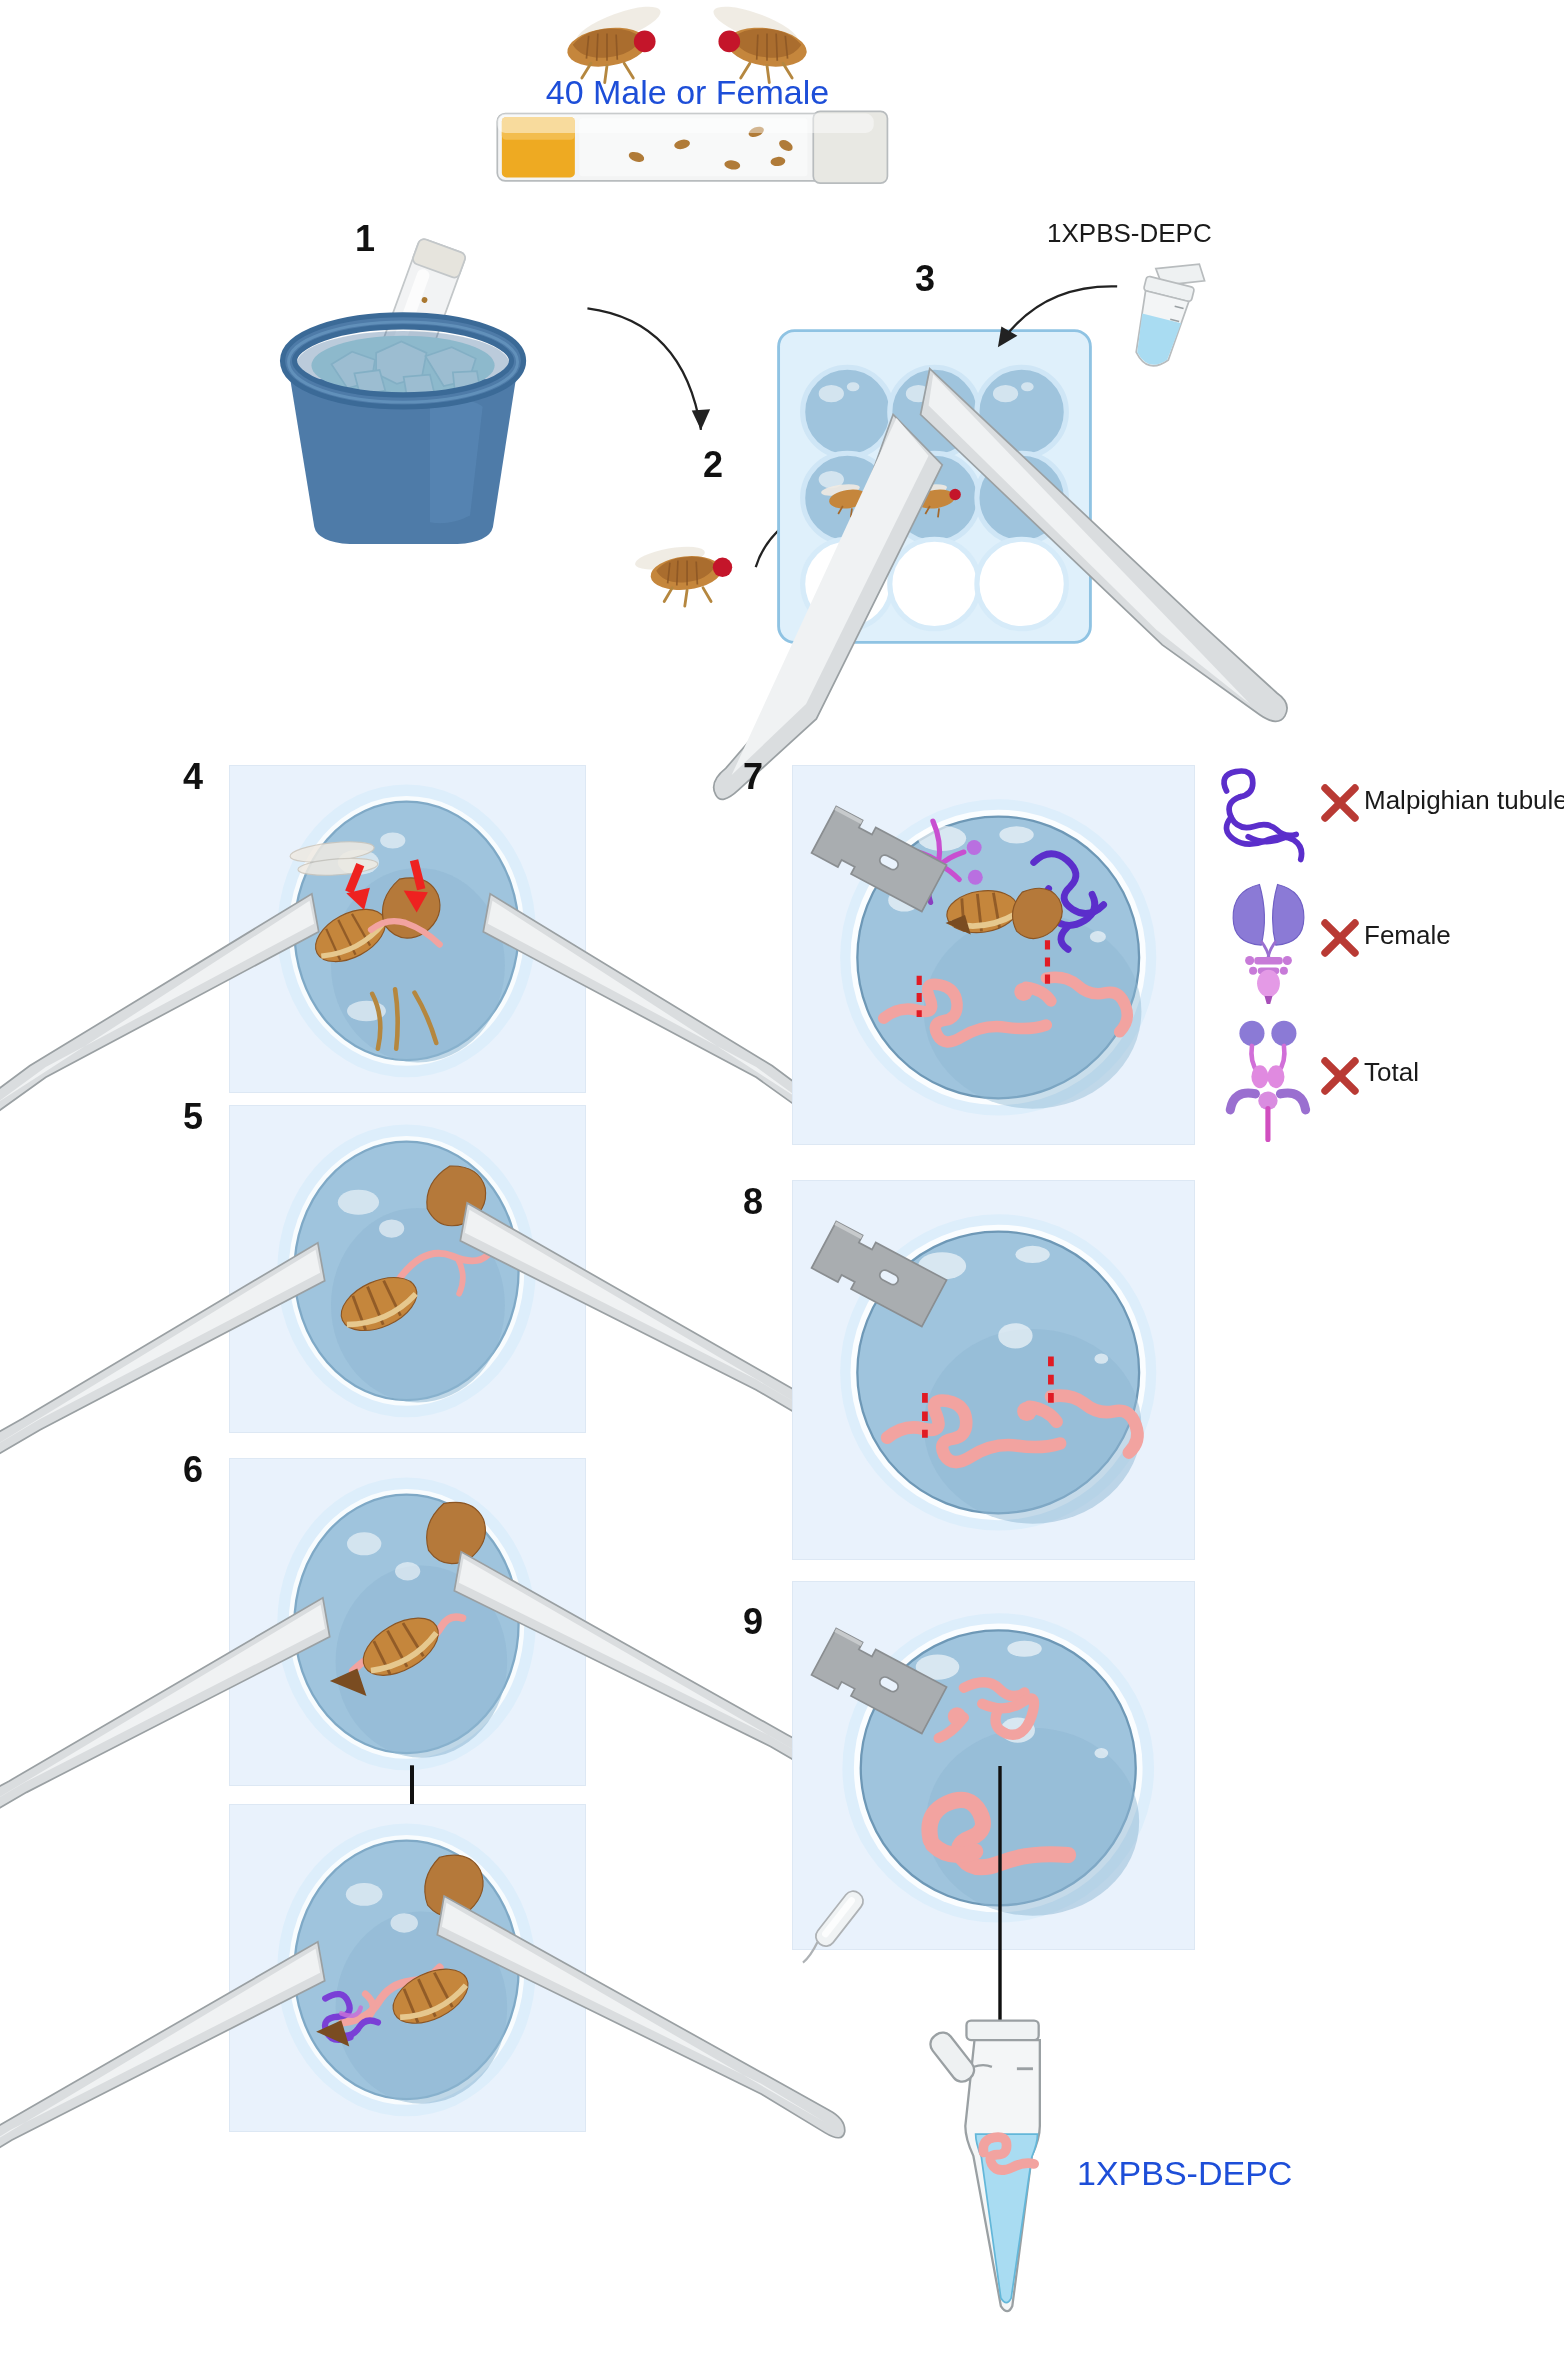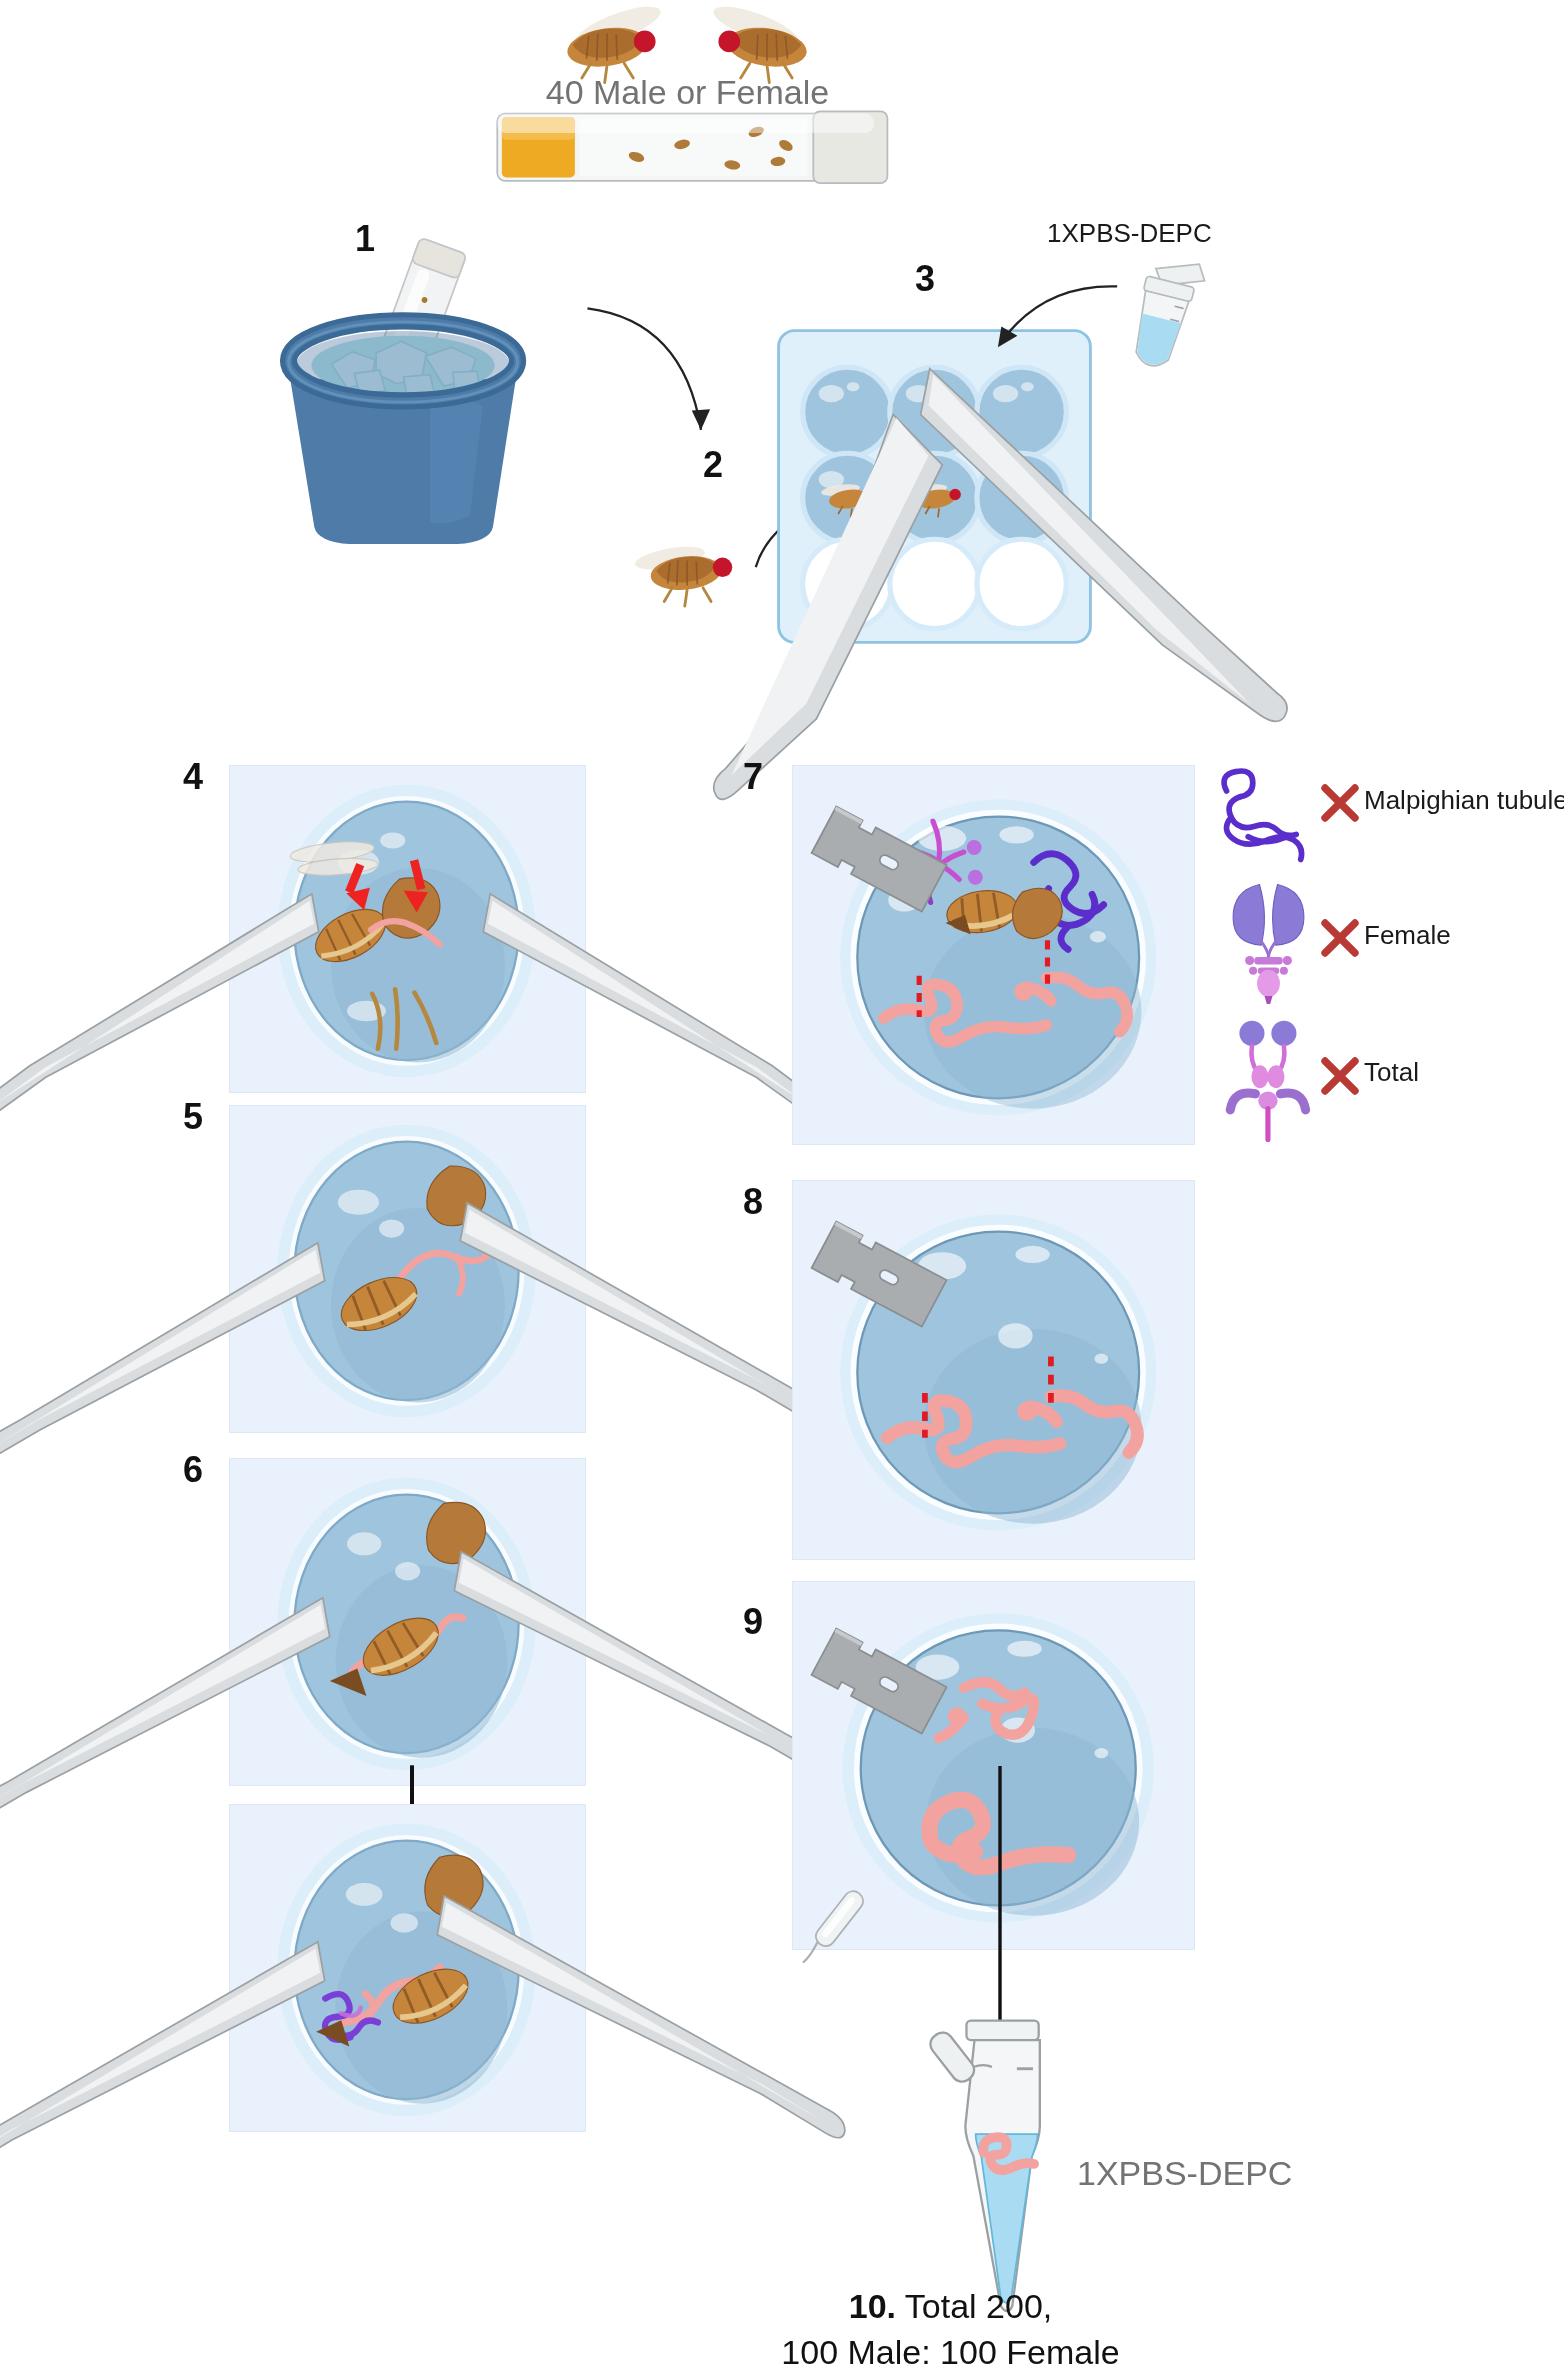--- a/index.html
+++ b/index.html
@@ -1,21 +1,21 @@
 <!DOCTYPE html>
 <html style="font-size:9.2px"><head>
 <meta charset="utf-8">
 <style>
   html,body{margin:0;padding:0;background:#fff;}
   body{font-family:"Liberation Sans",sans-serif;}
   #stage{position:relative;width:1564px;height:2377px;background:#fff;overflow:hidden;}
   .abs{position:absolute;}
   .num{font-weight:bold;color:#111;font-size:36px;line-height:1;letter-spacing:-0.6px;}
   .lbl{color:#1a1a1a;font-size:26px;line-height:1.12;}
-  .lbl-big{color:#737373;font-size:34px;line-height:1.15;}
+  .lbl-big{color:#1d4ed8;font-size:34px;line-height:1.15;}
   .center{text-align:center;}
   
   .panel{background:#e9f2fc;border:0.6px solid #dde8f4;}
   svg{display:block;overflow:visible;}
   .capt{font-size:34px;color:#111;text-align:center;line-height:1.25;}
 </style>
 </head>
 <body>
 
 <div id="stage">
@@ -745,22 +745,15 @@
               <path d="M14 14 L66 66"></path>
               <path d="M66 14 L14 66"></path>
             </g>
         </svg>
       </span>
       <span class="abs lbl" style="left:150px;top:42px;white-space:nowrap;">Total</span>
     </div>
 
   </div>
 
-  <div class="abs" style="left:693px;top:2285px;width:515px;">
-    <div class="capt">
-      <span style="font-weight:bold;">10.</span>
-      <span>Total 200,</span>
-    </div>
-    <div class="capt" style="margin-top:3.4px;">100 Male: 100 Female</div>
-  </div>
 
 </div>
 
 
 </body></html>

